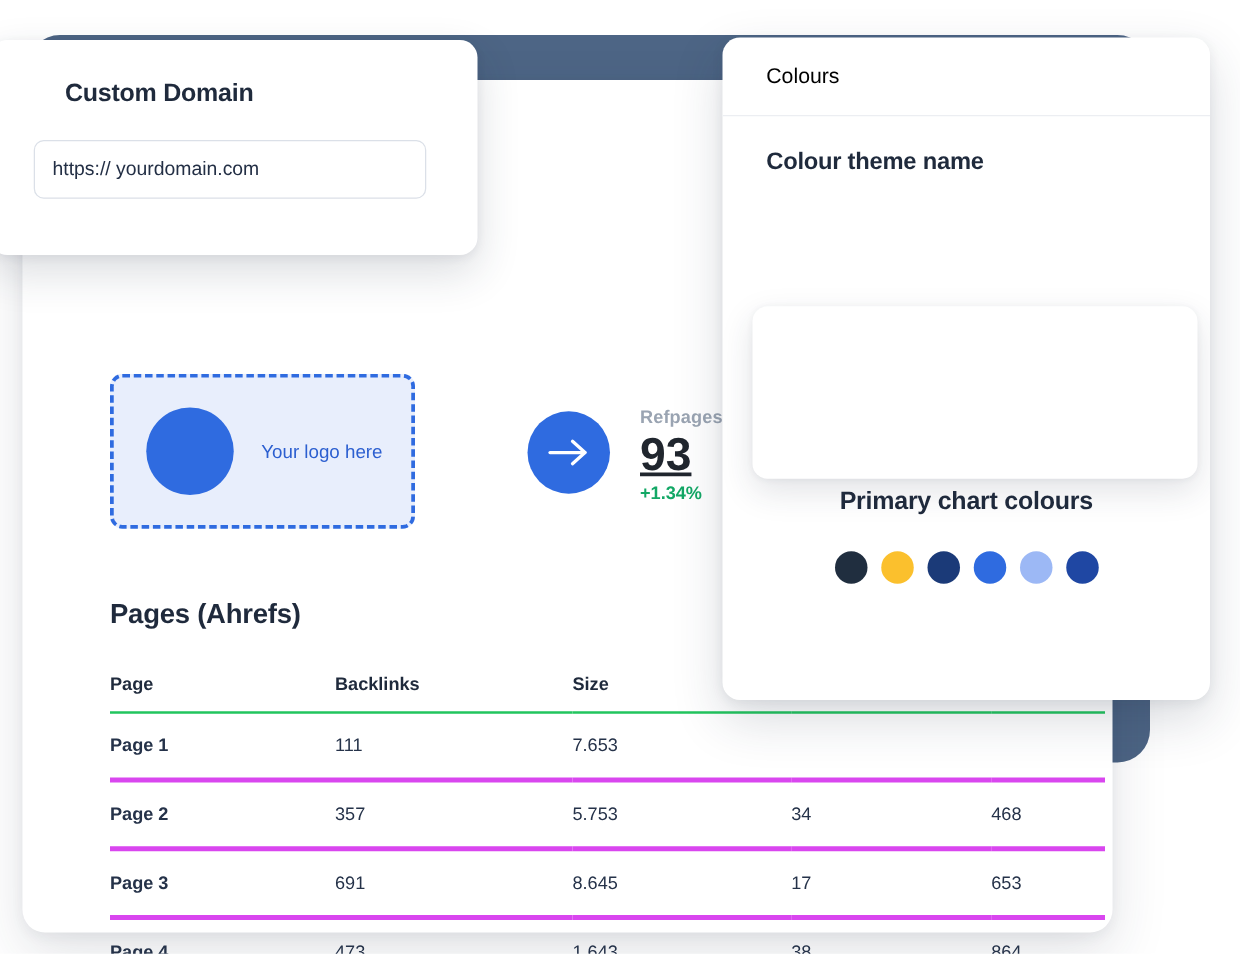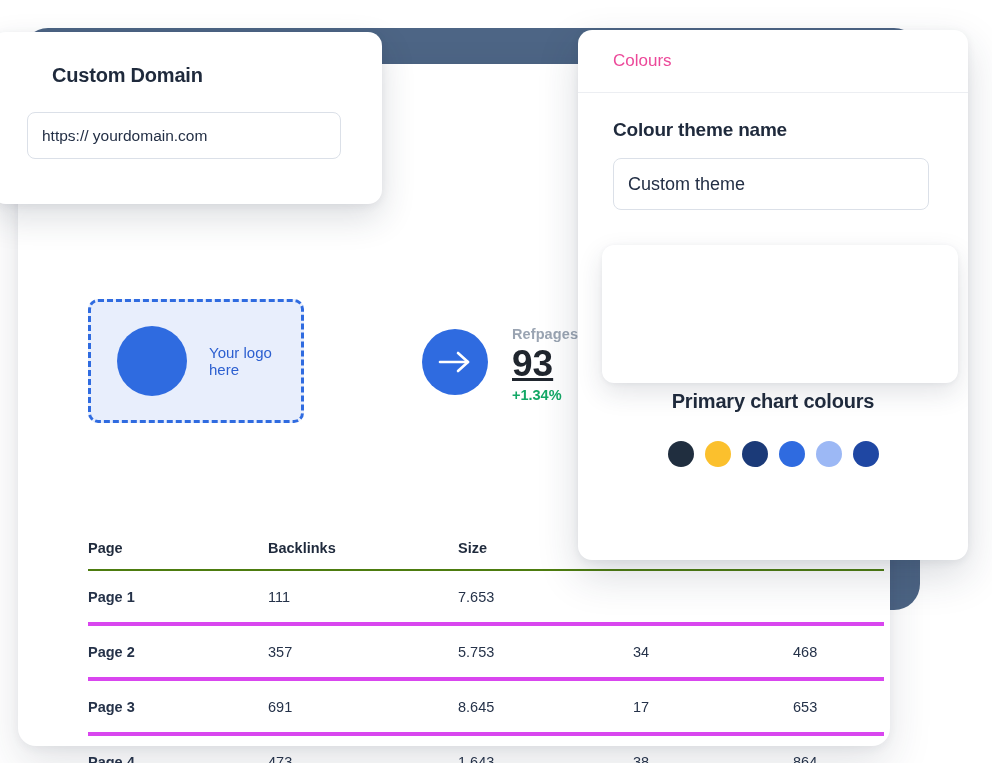--- a/index.html
+++ b/index.html
@@ -27,21 +27,21 @@
     width: 872px; height: 682px;
     background: #ffffff;
     border-radius: 18px;
     box-shadow: 0 18px 44px rgba(36,48,70,.13), 0 3px 10px rgba(36,48,70,.06);
   }
 
   
   .logo-drop {
     position: absolute;
     left: 70px; top: 235px;
-    width: 216px; height: 124px;
+    width: 244px; height: 124px;
     background: #e8eefc;
     border: 3px dashed #2f6be0;
     border-radius: 10px;
     display: flex; align-items: center;
   }
   .logo-circle {
     width: 70px; height: 70px; border-radius: 50%;
     background: #2f6be0; margin-left: 26px; flex: none;
   }
   .logo-drop-label {
@@ -87,21 +87,21 @@
     position: absolute;
     left: 70px; top: 476px;
     width: 796px;
     border-collapse: collapse;
     table-layout: fixed;
   }
   .data-table th {
     text-align: left;
     font-size: 14.5px; font-weight: 700; color: #1f2a3c;
     padding: 0 0 13px 0;
-    border-bottom: 2px solid #4d7c0f;
+    border-bottom: 2px solid #22c55e;
   }
   .data-table td {
     font-size: 14.5px; color: #253249;
     padding: 18px 0 17px 0;
     border-bottom: 4px solid #d946ef;
   }
   .data-table tbody tr:last-child td { border-bottom: none; }
   .data-table td.page-cell { font-weight: 700; }
   .col-page { width: 180px; }
   .col-backlinks { width: 190px; }
@@ -145,21 +145,21 @@
     border-radius: 14px;
     box-shadow: 0 16px 40px rgba(36,48,70,.17), 0 2px 9px rgba(36,48,70,.08);
     overflow: hidden;
   }
   .colours-header {
     height: 63px;
     border-bottom: 1px solid #eceef2;
     display: flex; align-items: center;
     padding-left: 35px;
   }
-  .colours-header-title { font-size: 17px; color: #ec4899; }
+  .colours-header-title { font-size: 17px; color: #000000; }
 
   .colours-body { padding: 26px 35px 0 35px; }
   .theme-label {
     font-size: 19px; font-weight: 700; color: #1f2a3c;
     letter-spacing: -.2px;
   }
   .theme-input {
     margin-top: 17px;
     width: 316px; height: 52px;
     border: 1px solid #dbe0e8;
@@ -226,20 +226,21 @@
           <path d="M20 3 L30 12 L20 21" stroke="#ffffff" stroke-width="2.6" stroke-linecap="round" stroke-linejoin="round" fill="none"></path>
         </svg>
       </div>
       <div class="stat-text">
         <div class="stat-label">Refpages</div>
         <div class="stat-value">93</div>
         <div class="stat-delta">+1.34%</div>
       </div>
     </div>
 
+    <div class="table-title">Pages (Ahrefs)</div>
 
     <table class="data-table">
       <colgroup>
         <col class="col-page">
           <col class="col-backlinks">
           <col class="col-size">
         <col class="col-d">
           <col class="col-e">
       </colgroup>
       <thead>
@@ -290,21 +291,20 @@
     <input class="domain-input" type="text" value="https:// yourdomain.com" style="">
   </div>
 
   <div class="colours-panel">
     <div class="colours-header">
       <div class="colours-header-title">Colours</div>
     </div>
 
     <div class="colours-body">
       <div class="theme-label">Colour theme name</div>
-      <input class="theme-input" type="text" value="Custom theme" style="">
     </div>
 
     <div class="chart-card">
       <div class="chart-plot" id="chart-plot">
           <div class="bar-group">
             <div class="bar" style="height: 62.7451%; background: rgb(68, 84, 106);"></div>
             <div class="bar" style="height: 52.9412%; background: rgb(32, 48, 63);"></div>
           </div>
           <div class="bar-gap"></div>
           <div class="bar-group">

